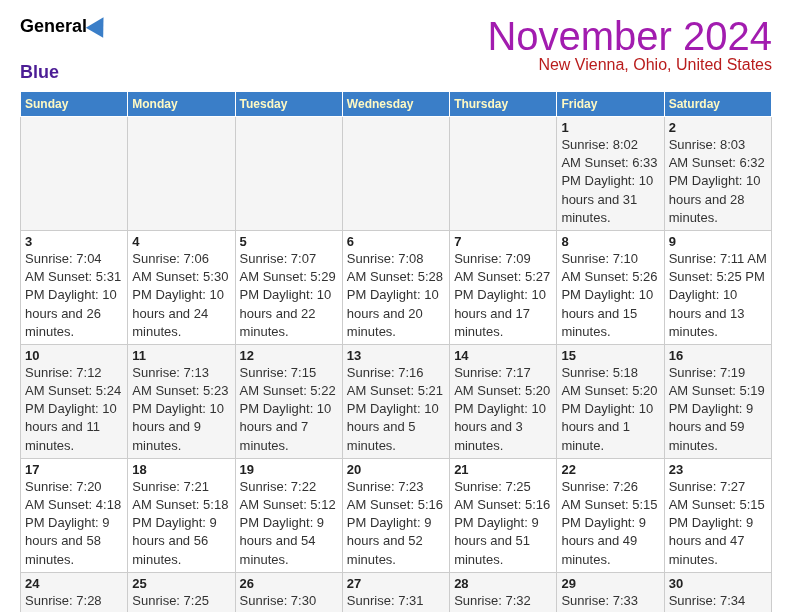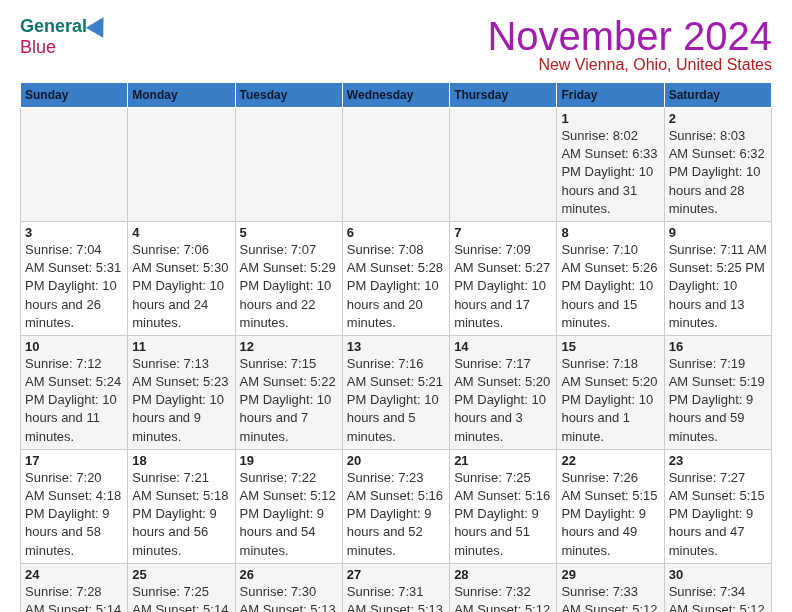--- a/index.html
+++ b/index.html
@@ -26,26 +26,27 @@
       flex-direction: column;
       align-items: flex-start;
     }
     .logo-text {
       display: flex;
       align-items: center;
     }
     .logo-general {
       font-size: 18px;
       font-weight: bold;
-      color: #0f766e;
+      color: #000000;
     }
     .logo-blue {
       font-size: 18px;
-      font-weight: normal;
-      color: #be185d;
+      font-weight: bold;
+      color: #4c1d95;
+      margin-top: 25px;
     }
     .logo-icon {
       display: inline-block;
       width: 0;
       height: 0;
       border-left: 10px solid transparent;
       border-right: 10px solid transparent;
       border-bottom: 18px solid #3a7ec8;
       margin-left: 2px;
       transform: rotate(30deg);
@@ -65,21 +66,21 @@
       font-size: 16px;
       color: #b91c1c;
     }
     .calendar {
       width: 100%;
       border-collapse: collapse;
       table-layout: fixed;
     }
     .calendar thead tr th {
       background-color: #3a7ec8;
-      color: #0f172a;
+      color: #fef9c3;
       font-size: 12px;
       font-weight: bold;
       padding: 5px 4px;
       text-align: left;
       border: 1px solid #fff;
     }
     .calendar tbody tr td {
       border: 1px solid #ccc;
       vertical-align: top;
       padding: 3px 4px;
@@ -230,21 +231,21 @@
 Daylight: 10 hours and 5 minutes.</div>
           </td>
           <td>
             <span class="day-number">14</span>
             <div class="day-info">Sunrise: 7:17 AM
 Sunset: 5:20 PM
 Daylight: 10 hours and 3 minutes.</div>
           </td>
           <td>
             <span class="day-number">15</span>
-            <div class="day-info">Sunrise: 7:18 AM
+            <div class="day-info">Sunrise: 5:18 AM
 Sunset: 5:20 PM
 Daylight: 10 hours and 1 minute.</div>
           </td>
           <td>
             <span class="day-number">16</span>
             <div class="day-info">Sunrise: 7:19 AM
 Sunset: 5:19 PM
 Daylight: 9 hours and 59 minutes.</div>
           </td>
         </tr>

